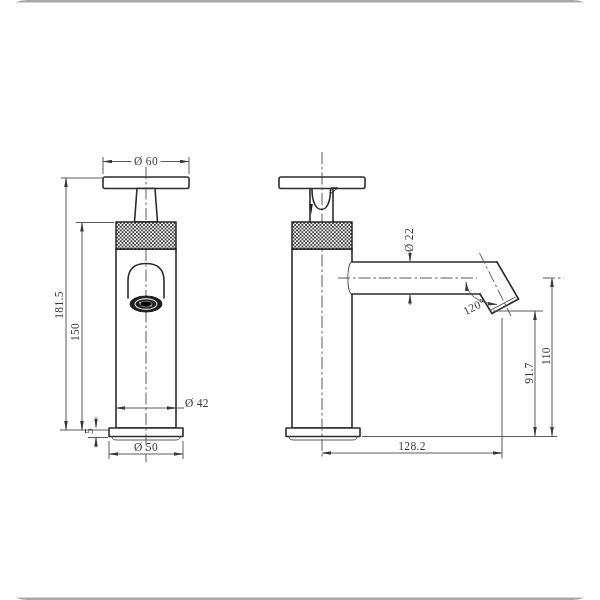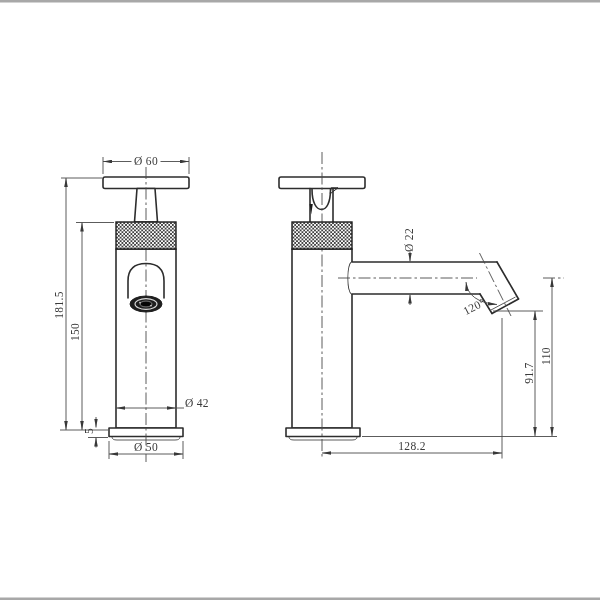--- a/index.html
+++ b/index.html
@@ -2,20 +2,21 @@
 <html><head>
 <meta charset="utf-8">
 <style>
   html,body{margin:0;padding:0;background:#ffffff;}
   #canvas{
     position:relative;
     width:600px;height:600px;
     background:#ffffff;
     overflow:hidden;
     font-family:"Liberation Serif", serif;
+    border-radius:27px;
   }
   svg{display:block;}
   svg text{
     font-family:"Liberation Serif", serif;
     font-size:11.5px;
     fill:#3a3a3a;
     letter-spacing:0.3px;
   }
   .obj{stroke:#2d2d2d;stroke-width:1.6;fill:none;stroke-linejoin:round;stroke-linecap:round;}
   .objfill{stroke:#2d2d2d;stroke-width:1.6;fill:#ffffff;stroke-linejoin:round;}

